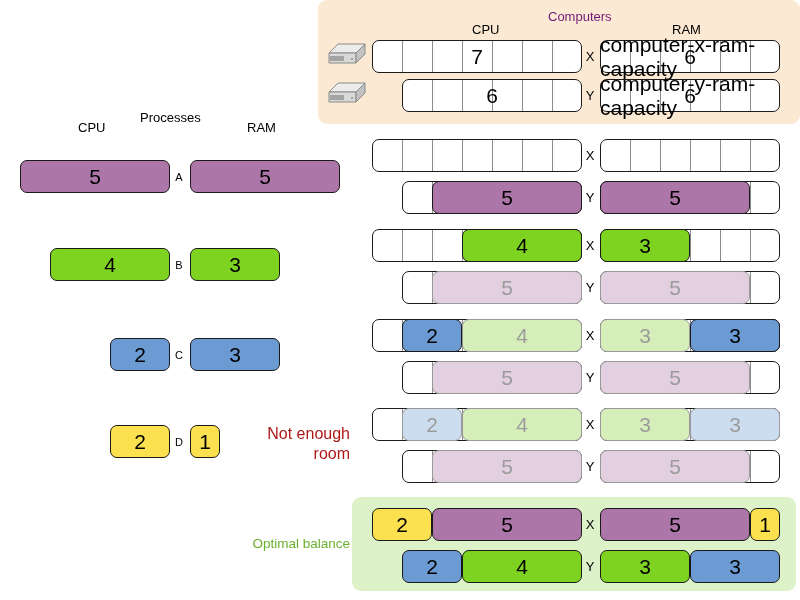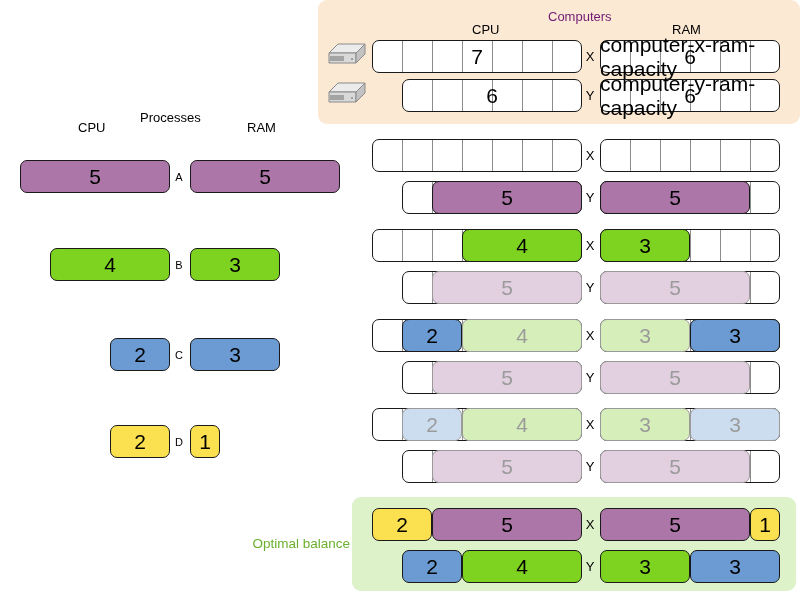--- a/index.html
+++ b/index.html
@@ -112,20 +112,24 @@
   <div class="col-head" id="head-ram">RAM</div>
 
   <div id="computers-panel"></div>
   <div id="computers-title">Computers</div>
   <div id="computers-cpu-head">CPU</div>
   <div id="computers-ram-head">RAM</div>
 
   <div id="optimal-panel"></div>
   <div id="optimal-label">Optimal balance</div>
 
+  <div id="notenough-label">
+    <span>Not enough</span><br>
+    <span>room</span>
+  </div>
 
   <div id="dynamic-layer">
       <div class="server-icon" style="left: 328px; top: 42px;"><svg width="38" height="28" viewBox="0 0 38 28">
           <polygon points="10,2 37,2 28,11 1,11" fill="#ececed" stroke="#8a8a8a" stroke-width="1"></polygon>
           <polygon points="1,11 28,11 28,21 1,21" fill="#d9d9da" stroke="#8a8a8a" stroke-width="1"></polygon>
           <polygon points="28,11 37,2 37,12 28,21" fill="#c2c2c3" stroke="#8a8a8a" stroke-width="1"></polygon>
           <g stroke="#6e6e6e" stroke-width="1">
             <line x1="3" y1="14" x2="3" y2="19"></line>
             <line x1="5" y1="14" x2="5" y2="19"></line>
             <line x1="7" y1="14" x2="7" y2="19"></line>

